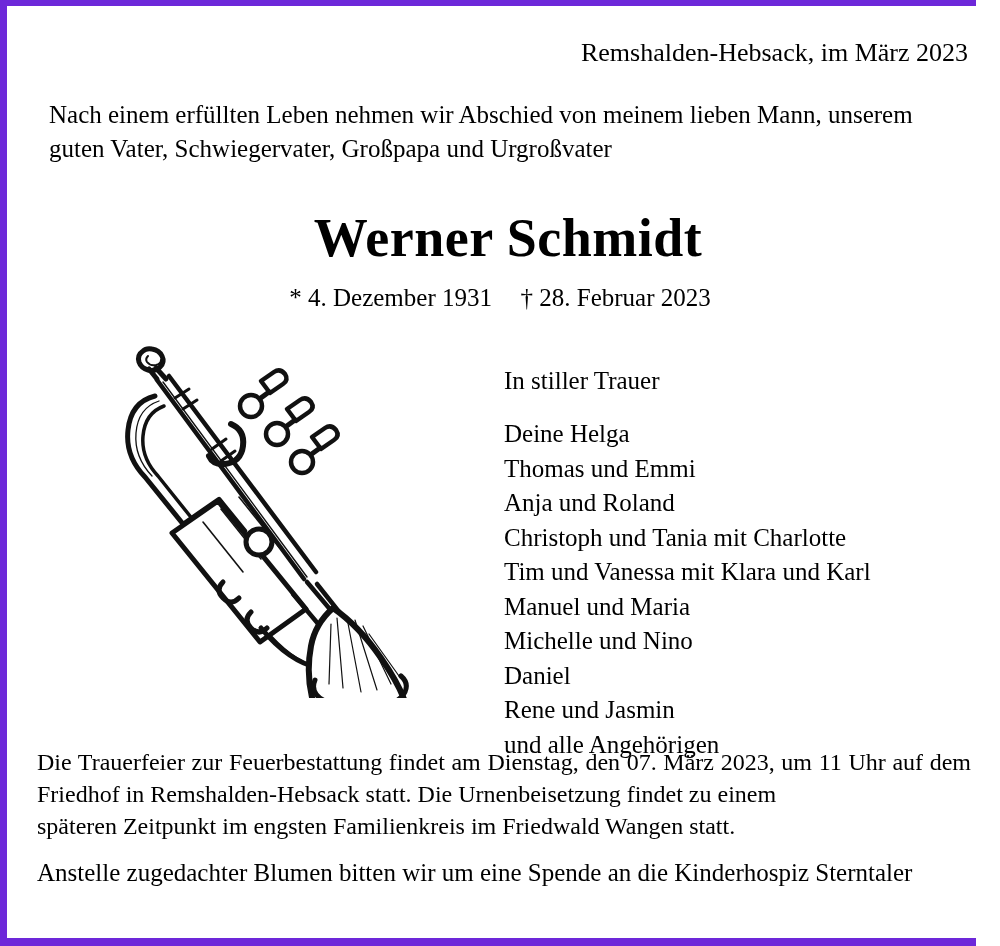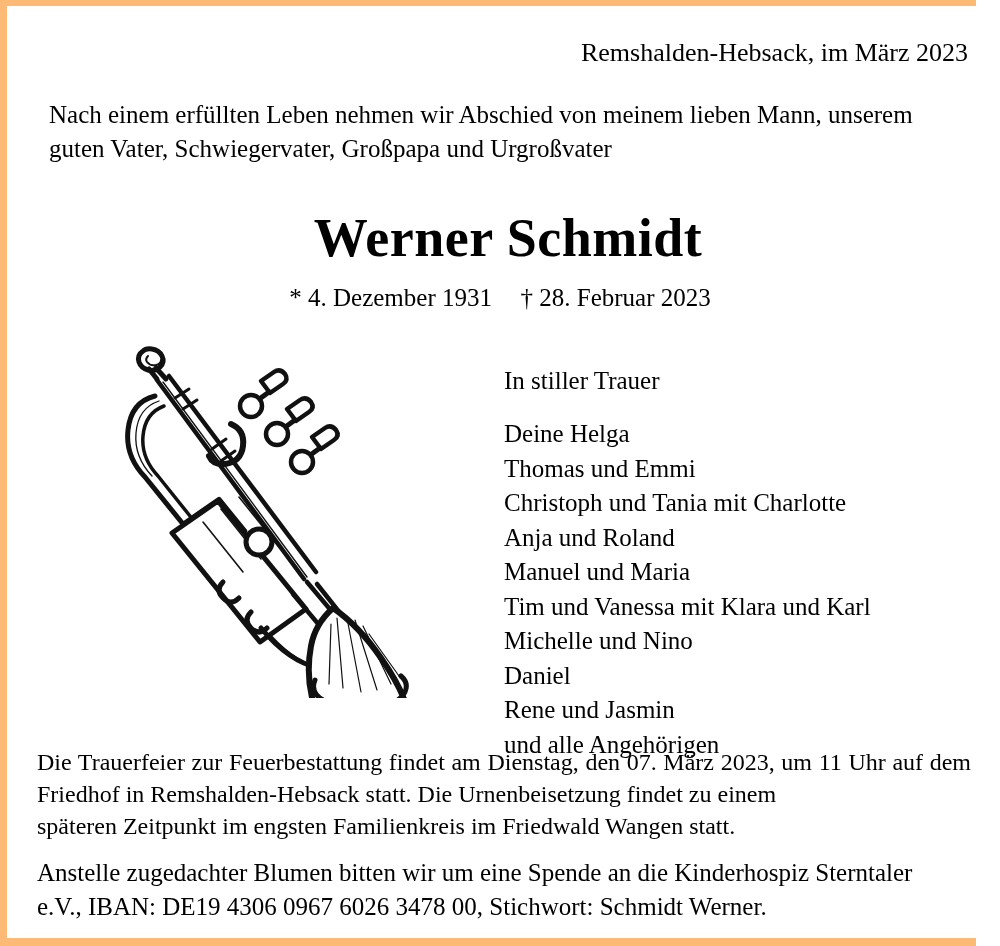--- a/index.html
+++ b/index.html
@@ -5,21 +5,21 @@
 <style>
   html, body {
     margin: 0;
     padding: 0;
     background: #ffffff;
   }
   #notice {
     position: relative;
     width: 976px;
     height: 946px;
-    background: #fdba74;
+    background: #6d28d9;
     box-sizing: border-box;
     overflow: hidden;
     font-family: "Liberation Serif", "DejaVu Serif", serif;
     color: #000000;
   }
   #sheet {
     position: absolute;
     left: 7px;
     top: 6px;
     width: 986px;
@@ -220,36 +220,35 @@
         <path d="M258 298 L288 340" stroke-width="1.2"></path>
         <path d="M220 288 L218 348" stroke-width="1.2"></path>
       </svg>
     </div>
 
     <div class="mourners">
       <div class="mourners-heading">In stiller Trauer</div>
       <ul class="mourners-list">
         <li>Deine Helga</li>
         <li>Thomas und Emmi</li>
+        <li>Anja und Roland</li>
         <li>Christoph und Tania mit Charlotte</li>
-        <li>Anja und Roland</li>
+        <li>Tim und Vanessa mit Klara und Karl</li>
         <li>Manuel und Maria</li>
-        <li>Tim und Vanessa mit Klara und Karl</li>
         <li>Michelle und Nino</li>
         <li>Daniel</li>
         <li>Rene und Jasmin</li>
         <li>und alle Angehörigen</li>
       </ul>
     </div>
 
     <div class="service">
       <span>Die Trauerfeier zur Feuerbestattung findet am Dienstag, den 07. März 2023, um 11 Uhr</span>
       <span>auf dem Friedhof in Remshalden-Hebsack statt. Die Urnenbeisetzung findet zu einem</span>
       <div class="last-line">späteren Zeitpunkt im engsten Familienkreis im Friedwald Wangen statt.</div>
     </div>
 
     <div class="donation">
       <span>Anstelle zugedachter Blumen bitten wir um eine Spende an die Kinderhospiz Sterntaler</span>
-      <div class="last-line">e.V., IBAN: DE19 4306 0967 6026 3478 00, Stichwort: Schmidt Werner.</div>
     </div>
 
   </div>
 </div>
 
 </body></html>

